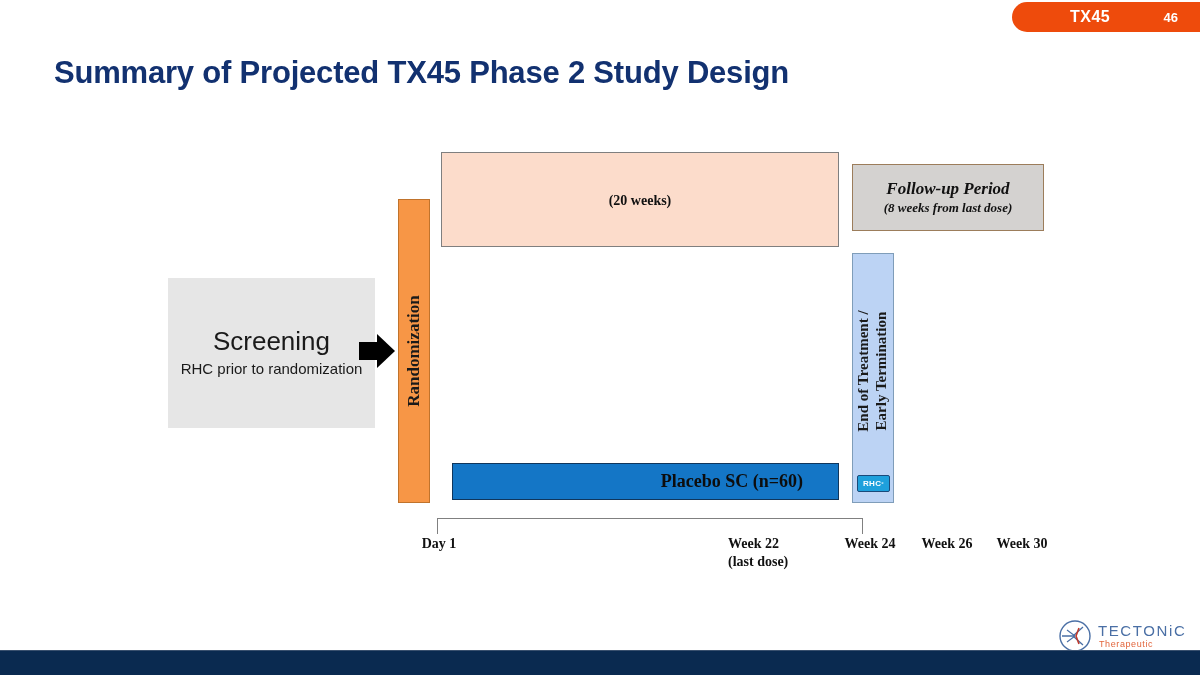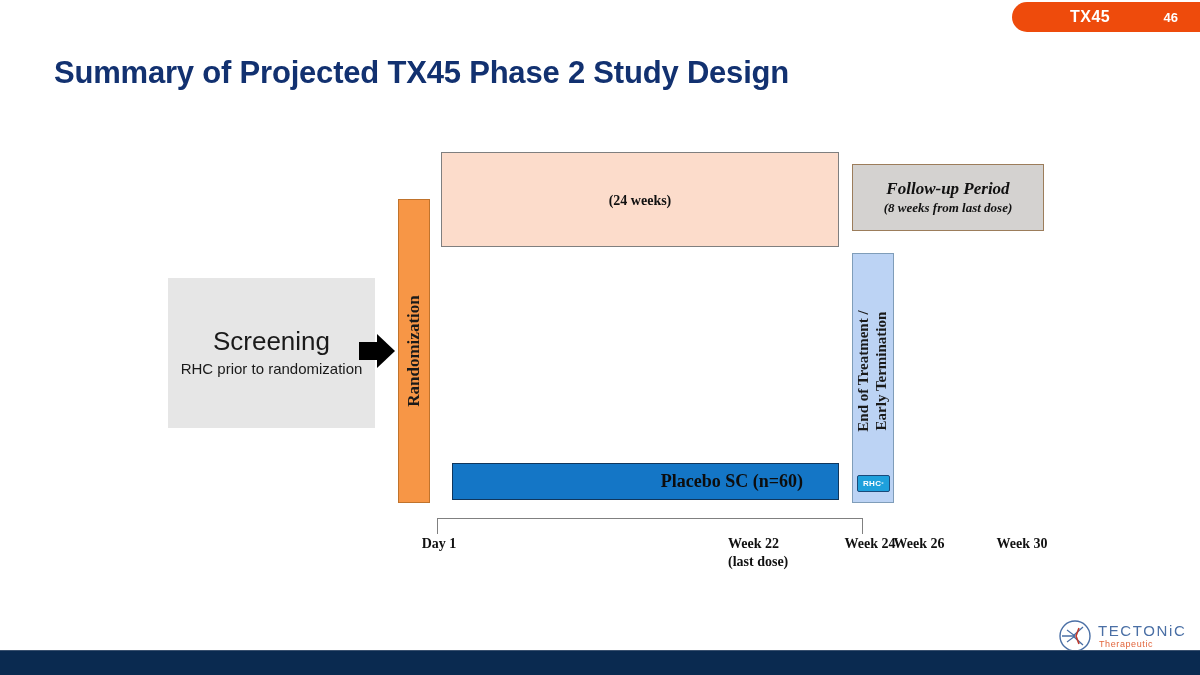--- a/index.html
+++ b/index.html
@@ -174,21 +174,21 @@
   <div class="arrow-wrap">
     <div class="arrow-body"></div>
     <div class="arrow-head"></div>
   </div>
 
   <div class="randomization-bar">
     <span class="randomization-label">Randomization</span>
   </div>
 
   <div class="dbtp-box">
-    <div class="dbtp-l2">(24 weeks)</div>
+    <div class="dbtp-l2">(20 weeks)</div>
   </div>
 
   <div class="arm arm-3">
     <span class="arm-label">Placebo SC  (n=60)</span>
   </div>
 
   <div class="followup-box">
     <div class="followup-l1">Follow-up Period</div>
     <div class="followup-l2">(8 weeks from last dose)</div>
   </div>
@@ -213,21 +213,21 @@
   <div class="tl-label" style="left:404px; top:536px; width:70px;">
     <span>Day 1</span>
   </div>
   <div class="tl-label" style="left:728px; top:536px; width:148px; text-align:left;">
     <span>Week 22</span>
     <span class="tl-sub">(last dose)</span>
   </div>
   <div class="tl-label" style="left:830px; top:536px; width:80px;">
     <span>Week 24</span>
   </div>
-  <div class="tl-label" style="left:879px; top:536px; width:80px;">
+  <div class="tl-label" style="left:907px; top:536px; width:80px;">
     <span>Week 26</span>
   </div>
   <div class="tl-label" style="left:982px; top:536px; width:80px;">
     <span>Week 30</span>
   </div>
 
   <div class="logo-wrap">
     <svg width="34" height="34" viewBox="0 0 34 34">
       <circle cx="17" cy="17" r="15" fill="none" stroke="#4A6FA5" stroke-width="1.4"></circle>
       <path d="M4 17 H15 M15 17 L25 8 M15 17 L25 26" fill="none" stroke="#4A6FA5" stroke-width="1.3"></path>

